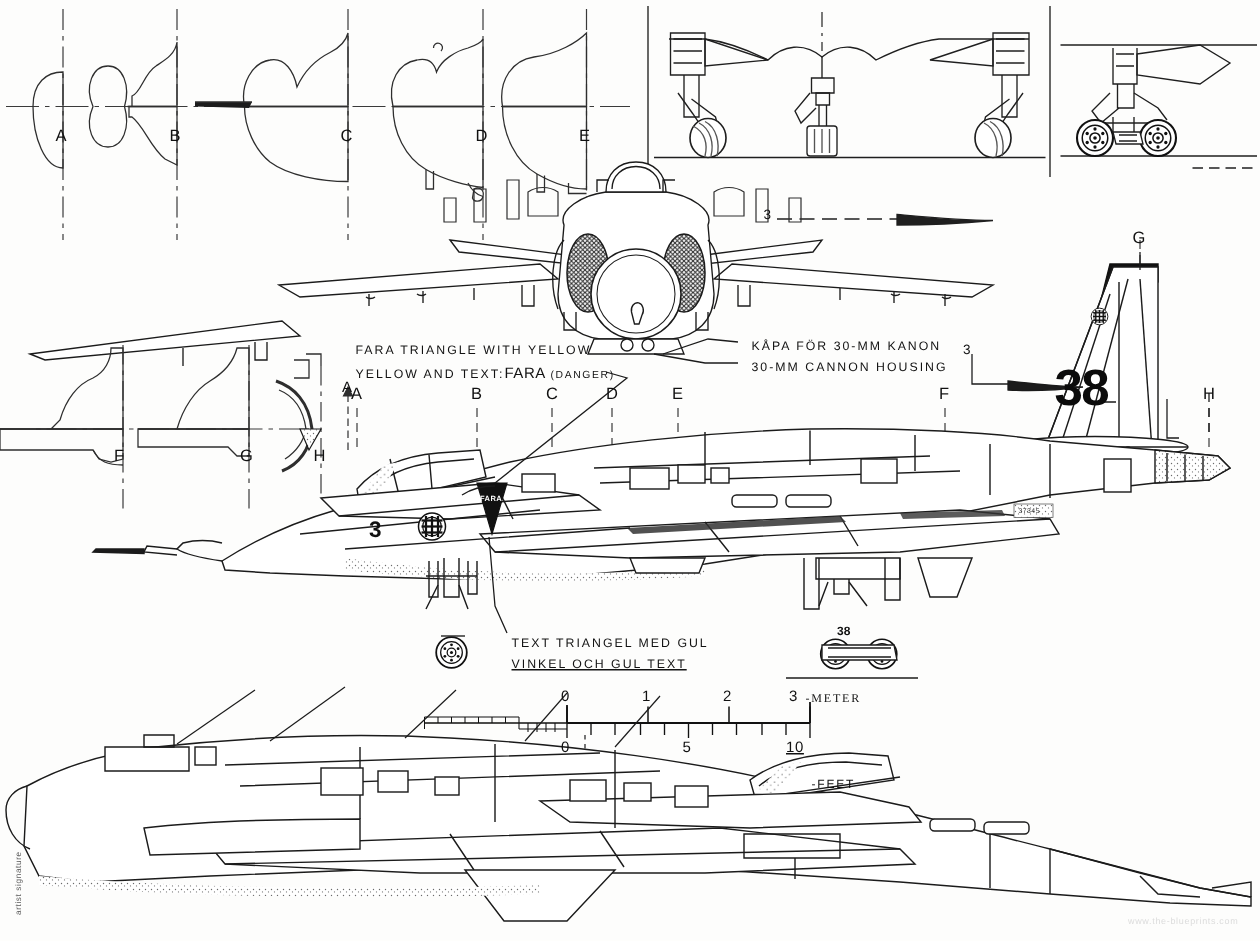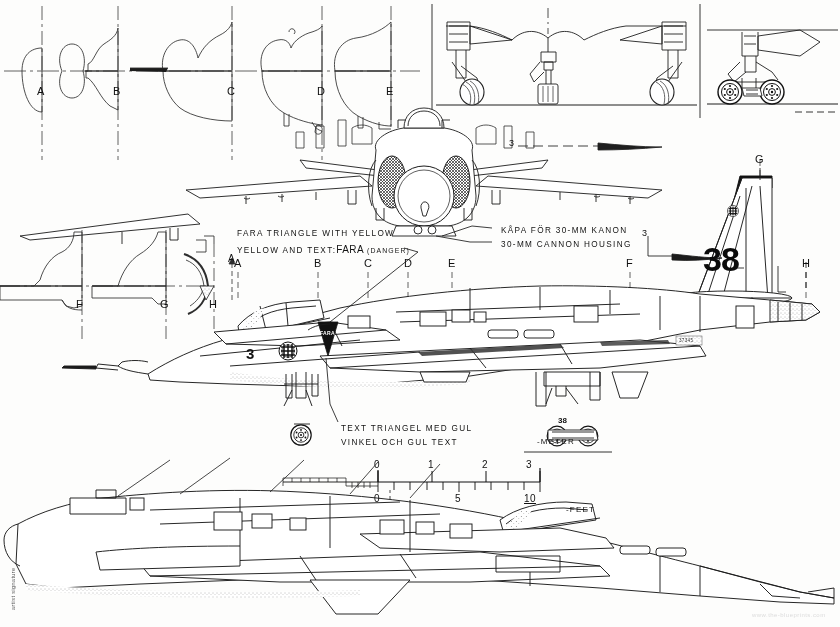--- a/index.html
+++ b/index.html
@@ -577,37 +577,37 @@
 <div class="lbl callout" style="left:237px;top:229px;">FARA TRIANGLE WITH YELLOW</div>
 <div class="lbl callout" style="left:237px;top:243px;"><span>YELLOW AND TEXT:</span><span style="font-size:10px;letter-spacing:0.4px;">FARA</span><span class="sm"> (DANGER)</span></div>
 
 <div class="lbl callout" style="left:501px;top:226px;">KÅPA FÖR 30-MM KANON</div>
 <div class="lbl callout" style="left:501px;top:240px;">30-MM CANNON HOUSING</div>
 
 <div class="lbl tinynum" style="left:509px;top:138px;">3</div>
 <div class="lbl tinynum" style="left:642px;top:228px;">3</div>
 
 <div class="lbl callout" style="left:341px;top:424px;">TEXT TRIANGEL MED GUL</div>
-<div class="lbl callout" style="left:341px;top:438px;">VINKEL OCH GUL TEXT</div>
+<div class="lbl callout" style="left:341px;top:438px;text-decoration:underline;">VINKEL OCH GUL TEXT</div>
 
 <div class="lbl" style="left:320px;top:330px;font-size:5px;color:#fff;letter-spacing:.3px;font-weight:700;">FARA</div>
 
 <div class="lbl tailnum" style="left:703px;top:237px;">38</div>
 <div class="lbl fusnum" style="left:246px;top:344px;">3</div>
 <div class="lbl gearnum" style="left:558px;top:416px;">38</div>
 <div class="lbl serial" style="left:679px;top:338px;">37345</div>
 
 <div class="lbl scale-num" style="left:374px;top:458px;">0</div>
 <div class="lbl scale-num" style="left:428px;top:458px;">1</div>
 <div class="lbl scale-num" style="left:482px;top:458px;">2</div>
 <div class="lbl scale-num" style="left:526px;top:458px;">3</div>
-<div class="lbl scale-unit" style="left:537px;top:437px;">-METER</div>
+<div class="lbl scale-unit" style="left:537px;top:461px;font-family:Liberation Serif, serif;">-METER</div>
 
 <div class="lbl scale-num" style="left:374px;top:492px;">0</div>
 <div class="lbl scale-num" style="left:455px;top:492px;">5</div>
 <div class="lbl scale-num" style="left:524px;top:492px;text-decoration:underline;">10</div>
-<div class="lbl scale-unit" style="left:541px;top:505px;margin-left:25px;">-FEET</div>
+<div class="lbl scale-unit" style="left:541px;top:518px;">-FEET</div>
 
 <div class="sig" style="left:10px;top:610px;">artist signature</div>
 
 <div class="watermark" style="left:752px;top:612px;">www.the-blueprints.com</div>
 
 </div>
 
 </body></html>

